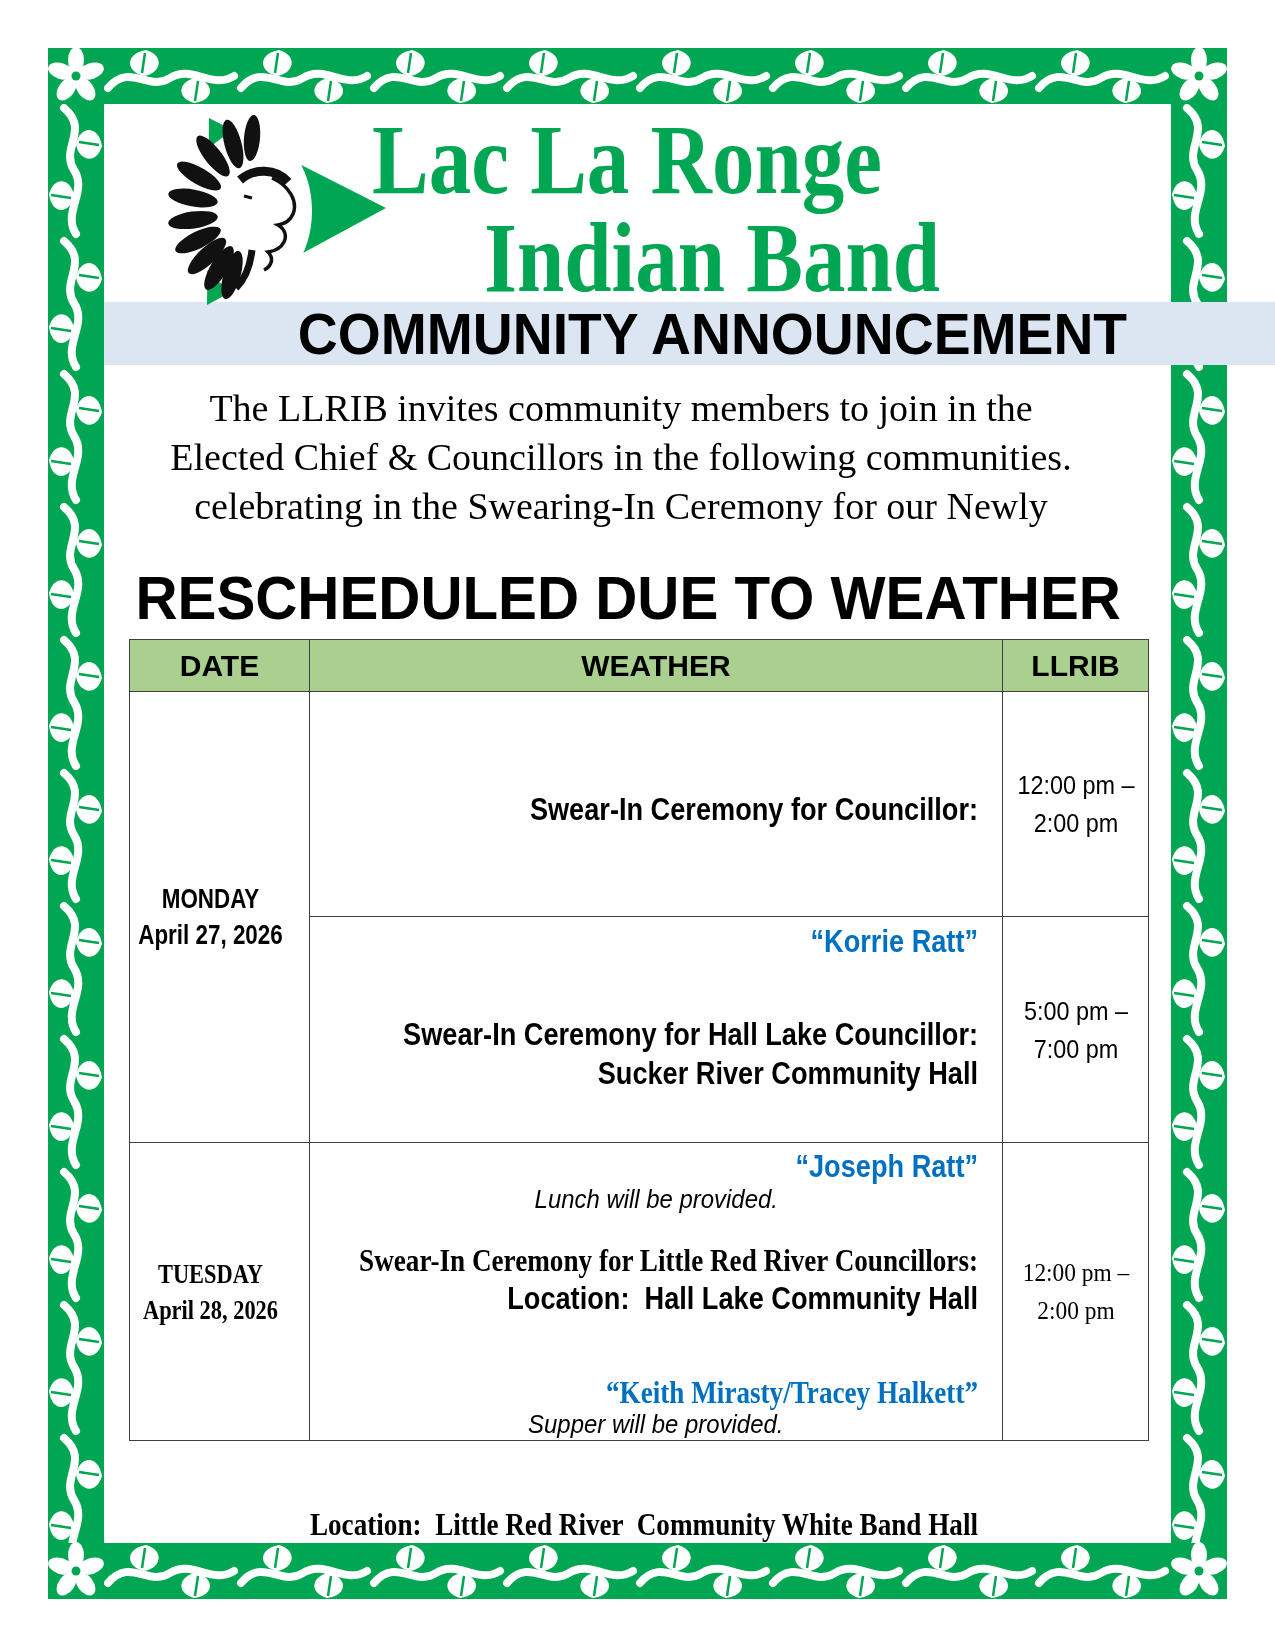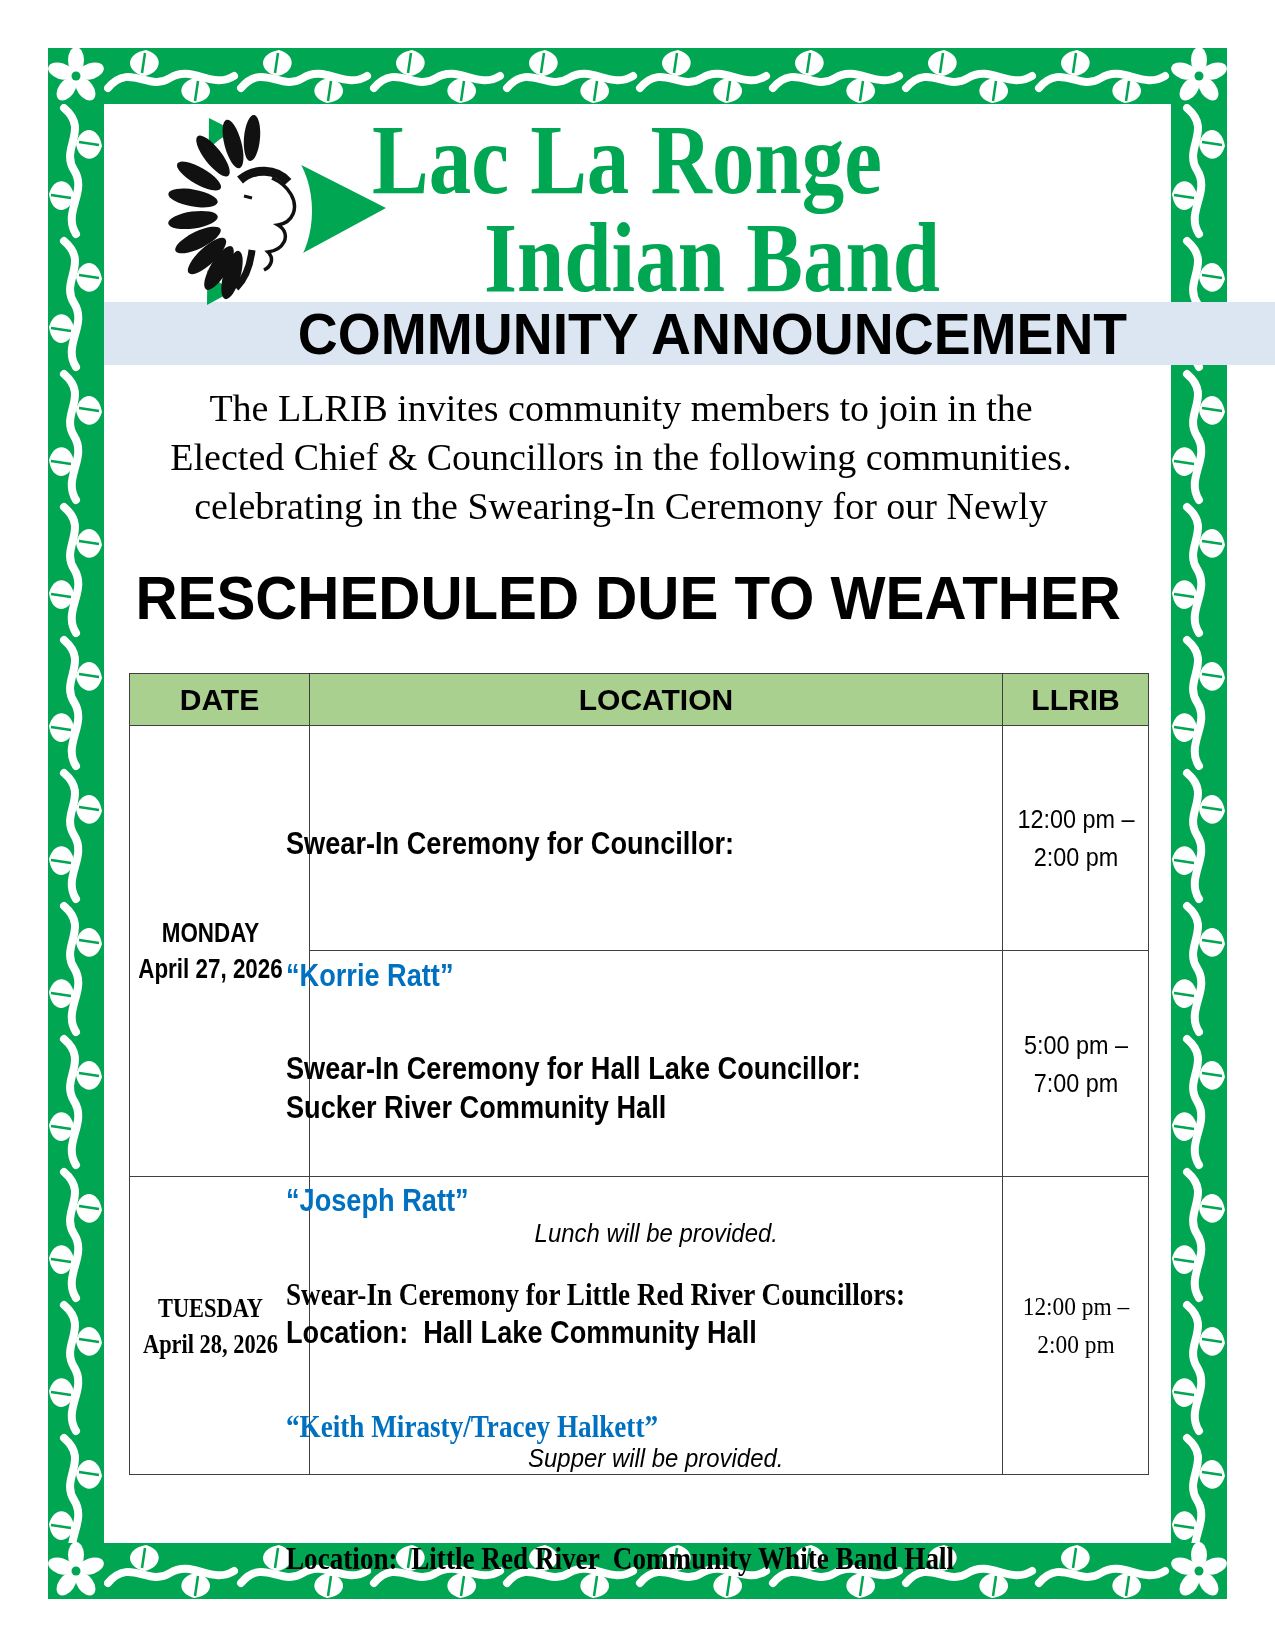--- a/index.html
+++ b/index.html
@@ -23,34 +23,34 @@
   .banner-text{font-size:57px;font-weight:bold;letter-spacing:0px;
     transform:scaleX(.97);transform-origin:50% 50%;white-space:nowrap;}
 
   .intro{position:absolute;left:104px;top:384px;width:1034px;text-align:center;z-index:2;
     font-family:"Liberation Serif","DejaVu Serif",serif;font-size:38px;line-height:49px;}
 
   .notice{position:absolute;left:104px;top:562px;width:973px;text-align:center;z-index:2;}
   .notice-text{display:inline-block;font-size:62px;font-weight:bold;white-space:nowrap;
     transform:scaleX(.94);transform-origin:50% 50%;letter-spacing:0;}
 
-  .sched{position:absolute;left:129px;top:673px;z-index:2;
+  .sched{position:absolute;left:129px;top:639px;z-index:2;
     display:grid;grid-template-columns:180px 693px 145px;
     grid-template-rows:52px 225px 226px 297px;
     border:1px solid #404040;box-sizing:content-box;background:#fff;}
   .cell{border-right:1px solid #404040;border-bottom:1px solid #404040;
     box-sizing:border-box;overflow:visible;}
   .cell.last-col{border-right:none;}
   .cell.last-row{border-bottom:none;font-family:Liberation Serif, serif;}
   .hcell{background:#A9D08E;display:flex;align-items:center;justify-content:center;
     font-weight:bold;font-size:30px;}
   .datecell{display:flex;align-items:center;justify-content:flex-end;text-align:center;}
   .datewrap{width:215px;margin-left:-18px;transform:scaleX(.83);transform-origin:50% 50%;
     font-weight:bold;font-size:27px;line-height:36px;}
-  .loccell{display:flex;flex-direction:column;align-items:center;text-align:left;
+  .loccell{display:flex;flex-direction:column;align-items:center;text-align:right;
     padding-top:8px;padding-bottom:46px;}
   .loccell.row-last{padding-bottom:16px;}
   .locwrap{width:790px;margin-left:-49px;transform:scaleX(.876);transform-origin:50% 0;
     font-weight:bold;font-size:31px;line-height:44px;white-space:pre-wrap;}
   .cname{color:#0070C0;}
   .note{margin-top:auto;font-style:italic;font-weight:normal;font-size:26px;
     transform:scaleX(.92);transform-origin:50% 50%;white-space:nowrap;}
   .timecell{display:flex;flex-direction:column;align-items:center;justify-content:center;
     text-align:center;}
   .timewrap{width:160px;margin-left:0;transform:scaleX(.9);transform-origin:50% 50%;
@@ -188,21 +188,21 @@
     <div>celebrating in the Swearing-In Ceremony for our Newly</div>
   </div>
 
   <div class="notice">
     <span class="notice-text">RESCHEDULED DUE TO WEATHER</span>
   </div>
 
   <div class="sched">
 
     <div class="cell hcell">DATE</div>
-    <div class="cell hcell">LOCATION</div>
+    <div class="cell hcell">WEATHER</div>
     <div class="cell hcell last-col">LLRIB</div>
 
     <div class="cell datecell" style="grid-row:2 / span 2">
       <div class="datewrap">
         <div>MONDAY</div>
         <div>April 27, 2026</div>
       </div>
     </div>
 
     <div class="cell loccell">

